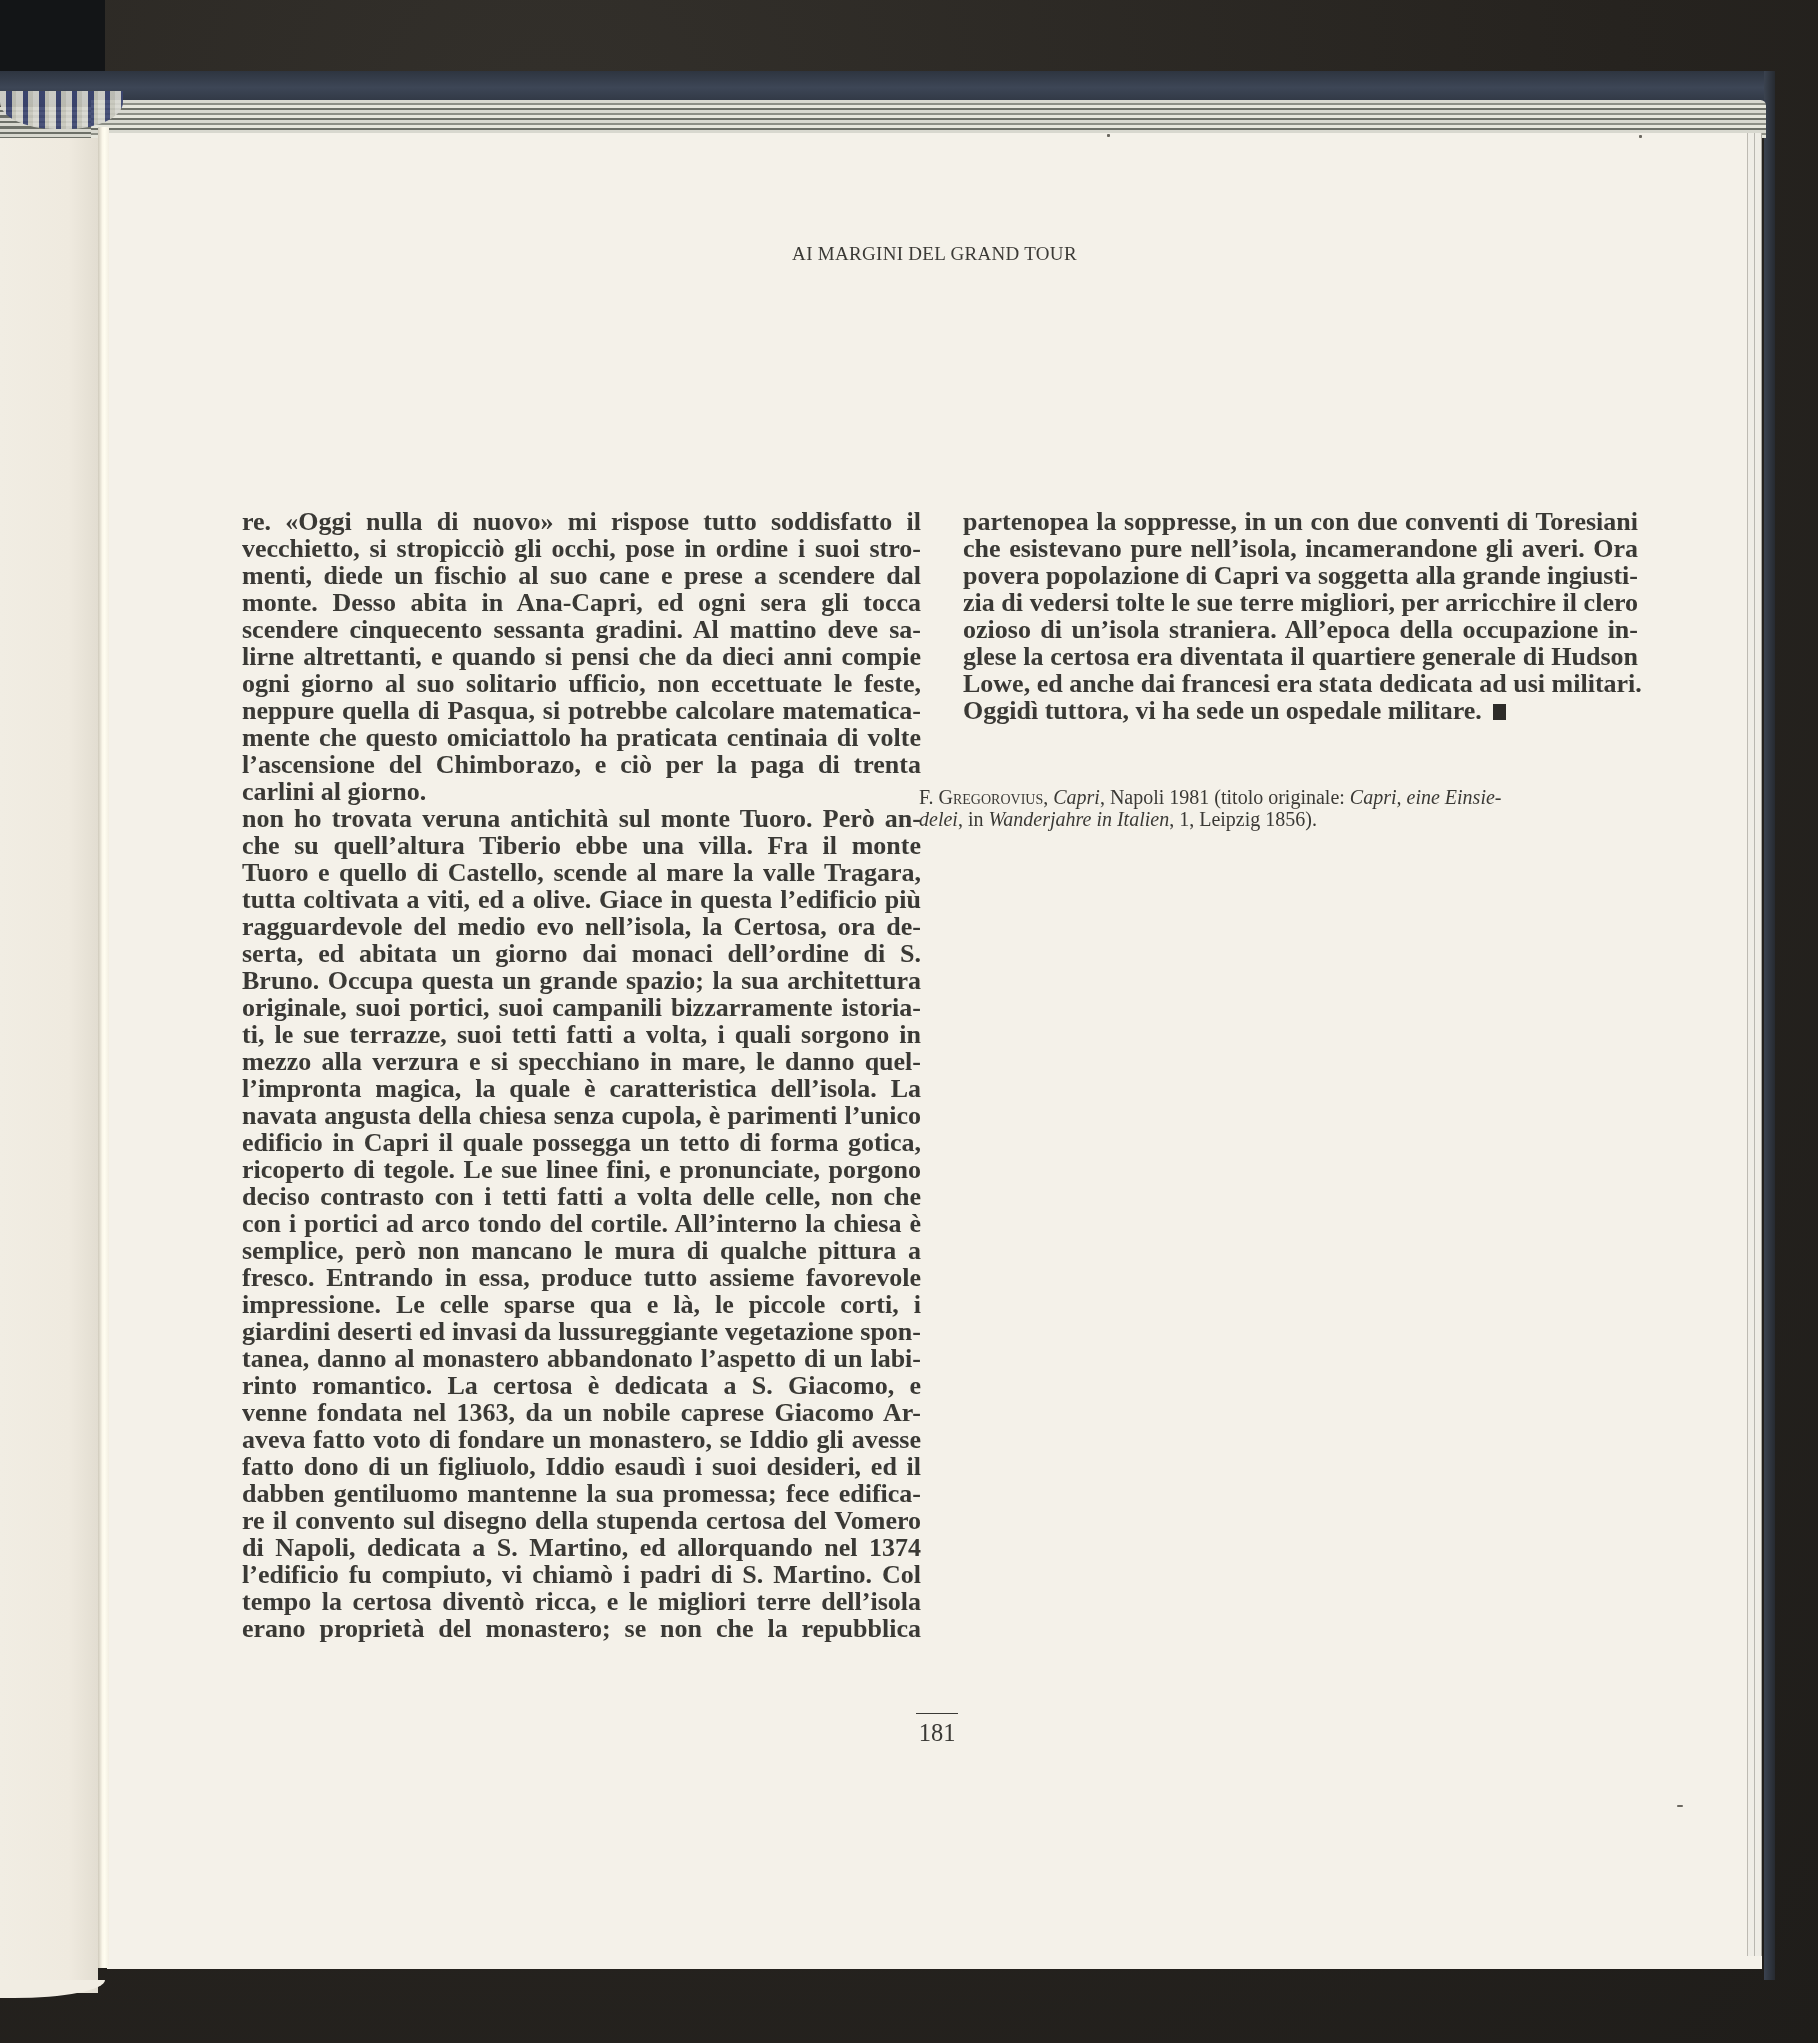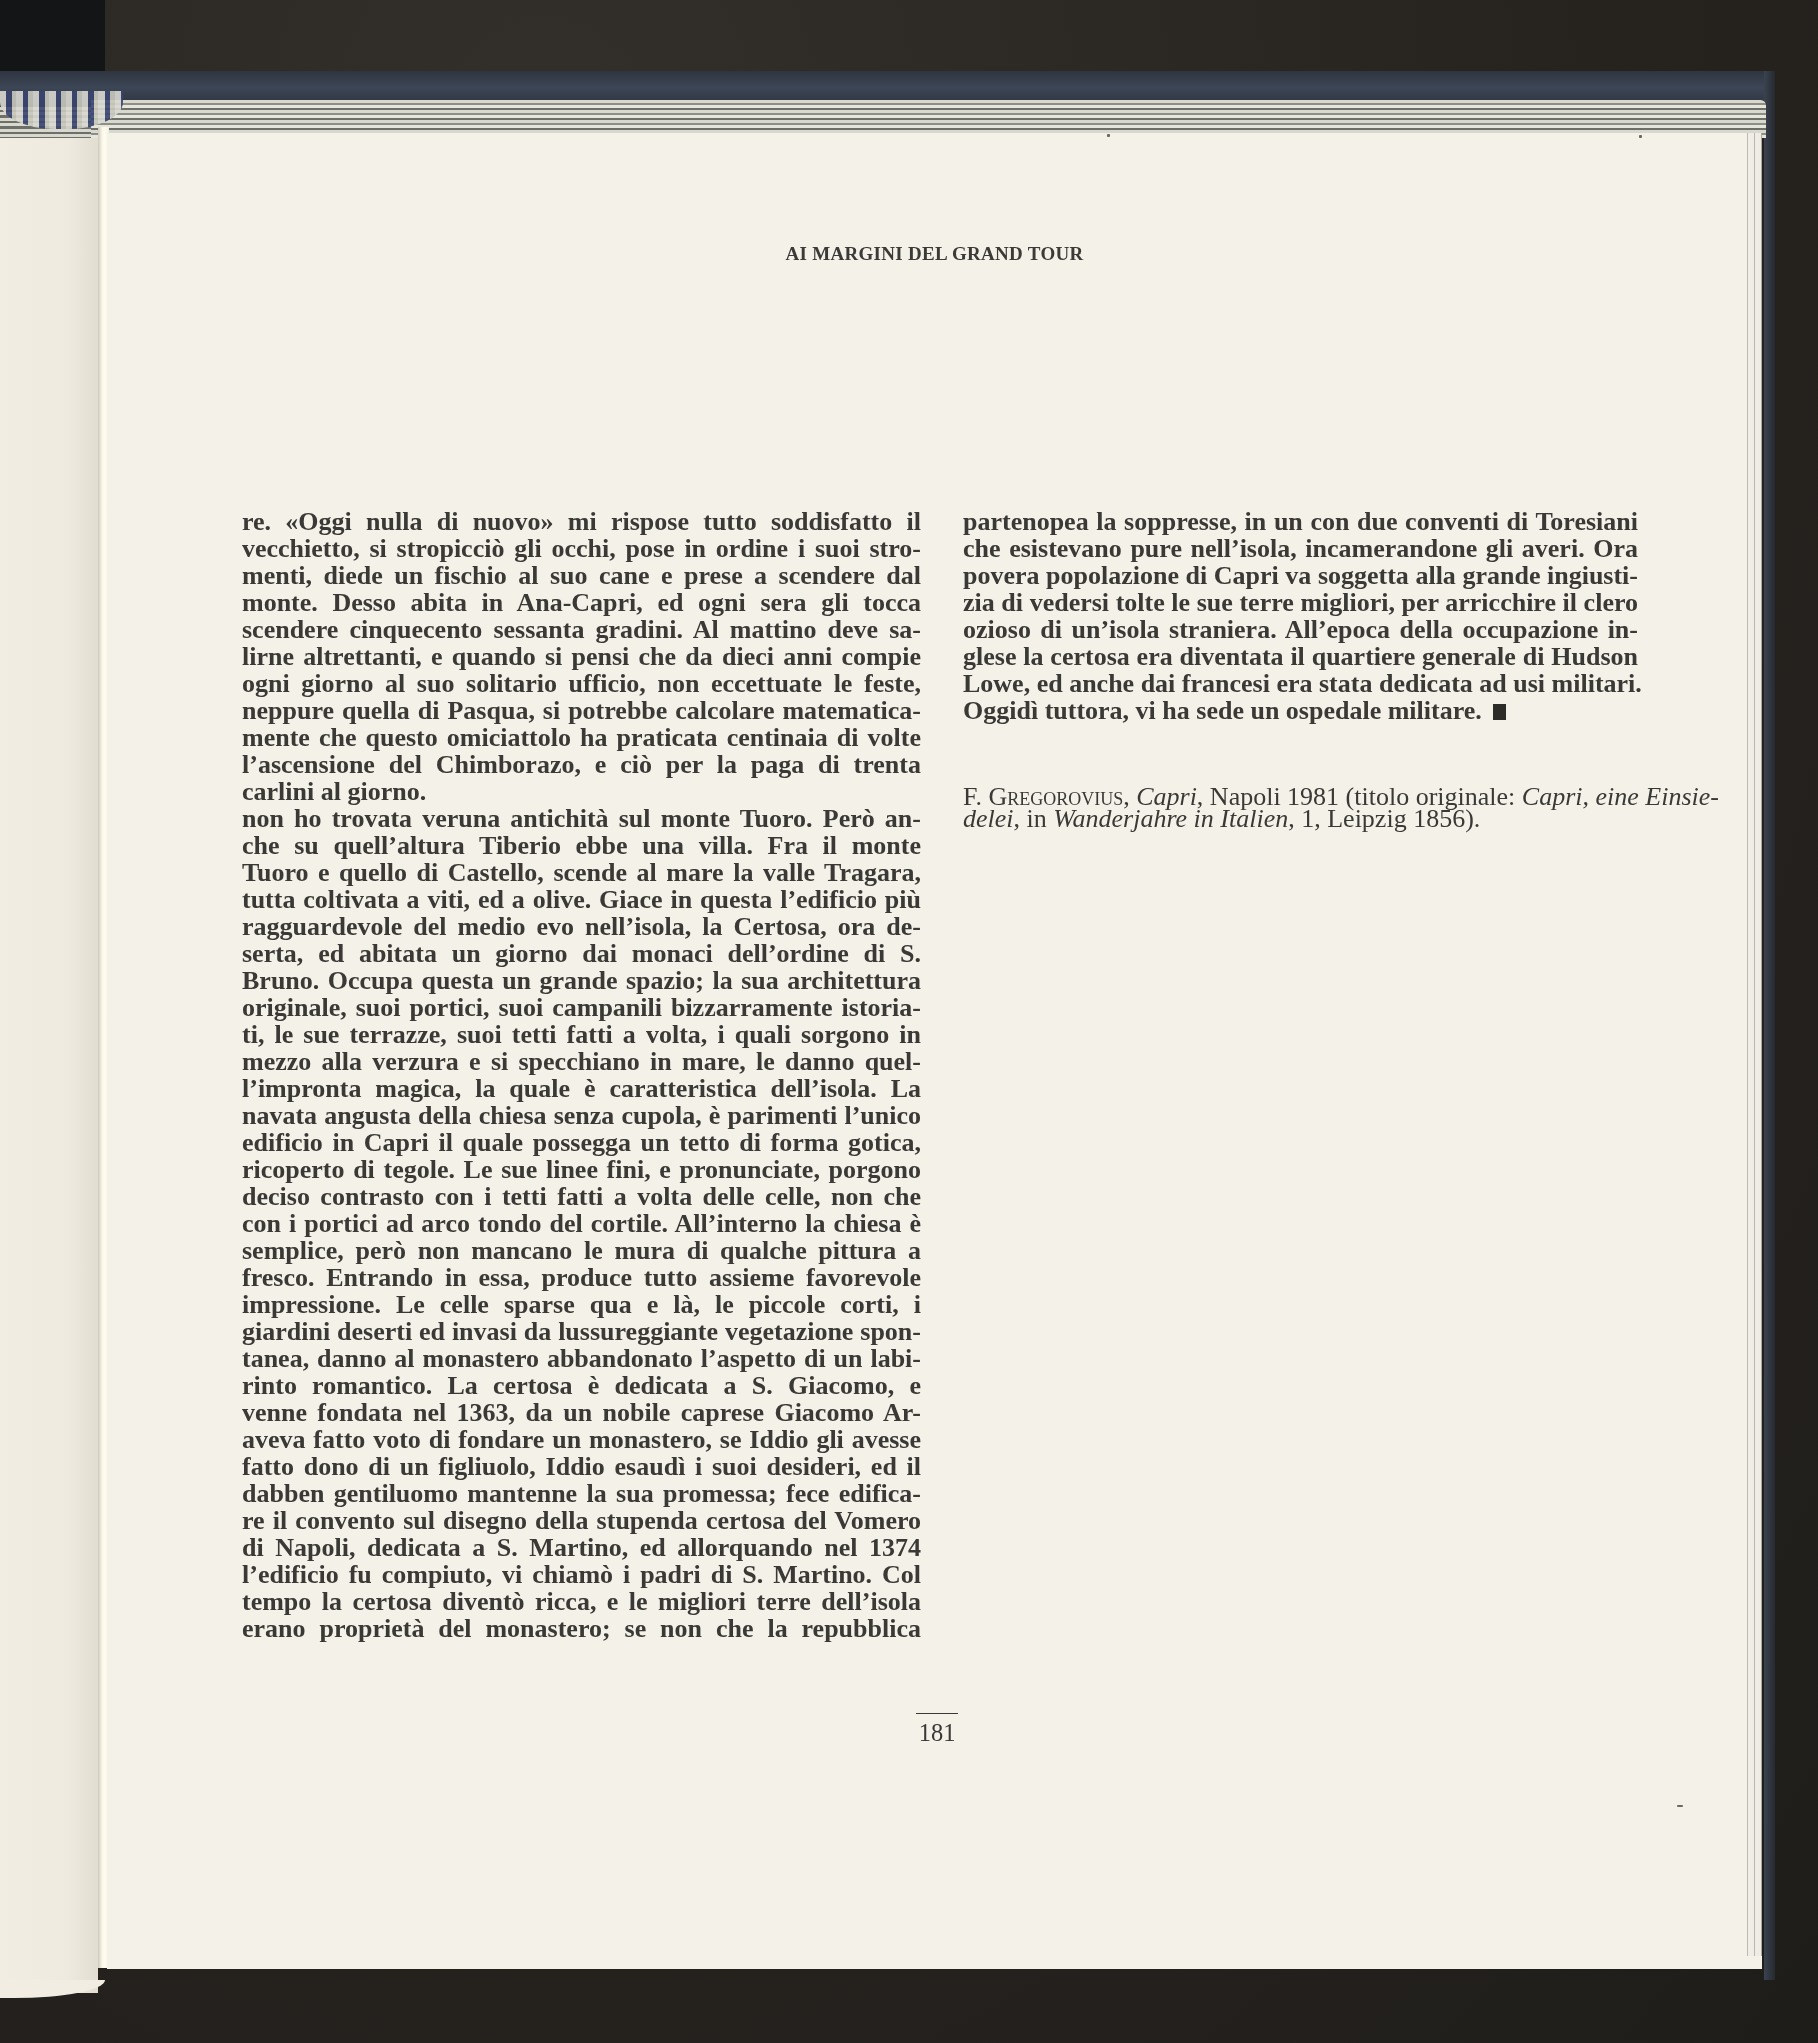--- a/index.html
+++ b/index.html
@@ -77,21 +77,21 @@
       position: absolute; left: 1747px; top: 133px; width: 14.5px; height: 1823px;
       background: linear-gradient(90deg, #bdbab2 0 0.9px, #efede6 0.9px 7.3px, #b9b7b0 7.3px 8.2px, #eeece5 8.2px 13.6px, #aaa8a0 13.6px);
     }
 
     .running-head {
       position: absolute;
       left: 107px; width: 1655px;
       top: 243px;
       text-align: center;
       font-size: 19px;
-      font-weight: bold;
+      font-weight: normal;
       letter-spacing: 0.3px;
       color: #3b3a36;
     }
 
     .column {
       position: absolute;
       font-size: 26px;
       line-height: 27px;
       color: #3a3935;
       text-align: justify;
@@ -114,23 +114,23 @@
     .end-mark {
       display: inline-block;
       width: 13.6px; height: 15.5px;
       background: #2d2c29;
       margin-left: 11px;
       vertical-align: -0.9px;
     }
 
     .citation {
       position: absolute;
-      left: 963px; top: 786px;
+      left: 919px; top: 786px;
       width: 675px;
-      font-size: 26px;
+      font-size: 20px;
       line-height: 22px;
       color: #3a3935;
     }
     .citation .line { display: block; white-space: nowrap; }
     .sc { font-variant: small-caps; }
     .it { font-style: italic; }
 
     .folio {
       position: absolute;
       left: 916px; top: 1713px;

